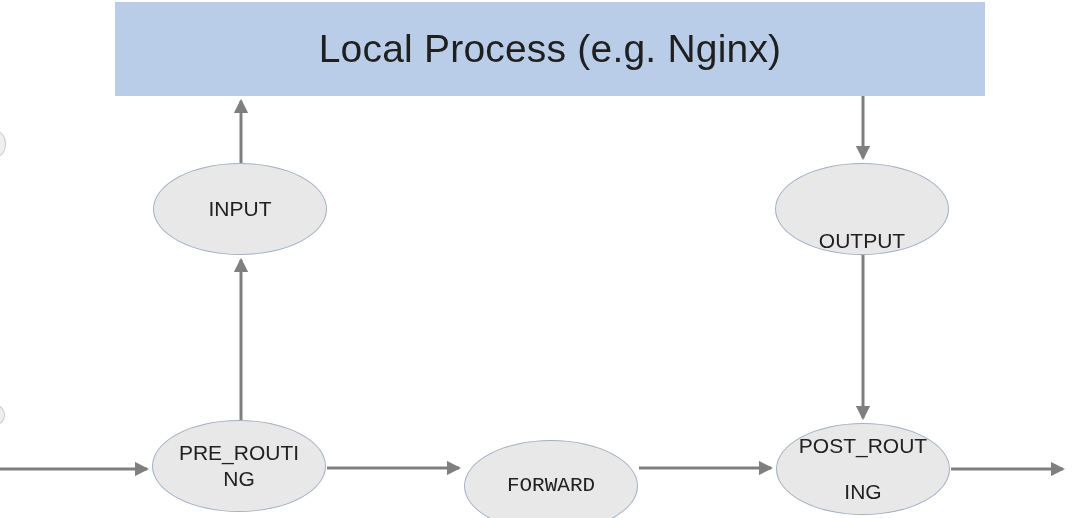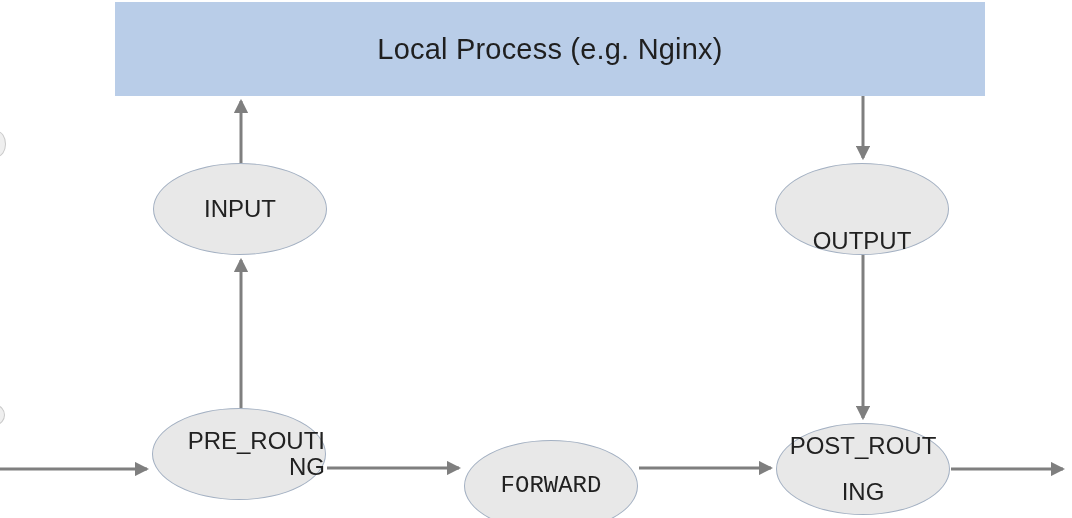--- a/index.html
+++ b/index.html
@@ -27,48 +27,48 @@
     top: 2px;
     width: 870px;
     height: 94px;
     background: #b9cde8;
     display: flex;
     align-items: center;
     justify-content: center;
     z-index: 2;
   }
   .process-box .title {
-    font-size: 29px;
+    font-size: 39px;
     color: #1f1f1f;
     letter-spacing: 0.2px;
   }
   .node {
     position: absolute;
     width: 174px;
     height: 92px;
     background: #e8e8e8;
     border: 1.5px solid #a3b0c2;
     border-radius: 50%;
     box-sizing: border-box;
     display: flex;
     flex-direction: column;
     align-items: center;
     justify-content: center;
     z-index: 2;
     text-align: center;
   }
   .node span {
     display: block;
-    font-size: 24px;
+    font-size: 21px;
     line-height: 26px;
     color: #212121;
   }
   .node-input        { left: 153px; top: 163px; }
   .node-output       { left: 775px; top: 163px; justify-content: flex-end; }
-  .node-pre-routing  { left: 152px; top: 408px; align-items: flex-end; }
+  .node-pre-routing  { left: 152px; top: 420px; }
   .node-forward      { left: 464px; top: 440px; font-family: Liberation Mono, monospace; }
   .node-post-routing { left: 776px; top: 423px; gap: 20px; }
   .fragment {
     position: absolute;
     border: 1.5px solid #c9c9c9;
     background: #efefef;
     border-radius: 50%;
     z-index: 0;
   }
   .fragment-a { left: -12px; top: 131px; width: 16px; height: 24px; }

